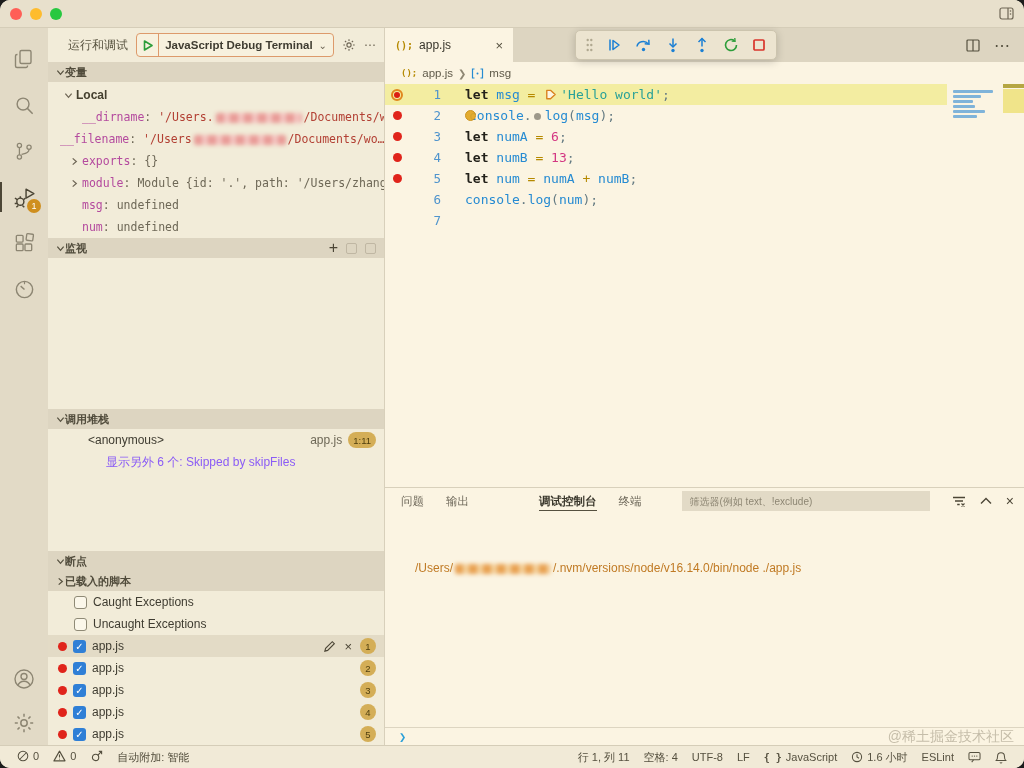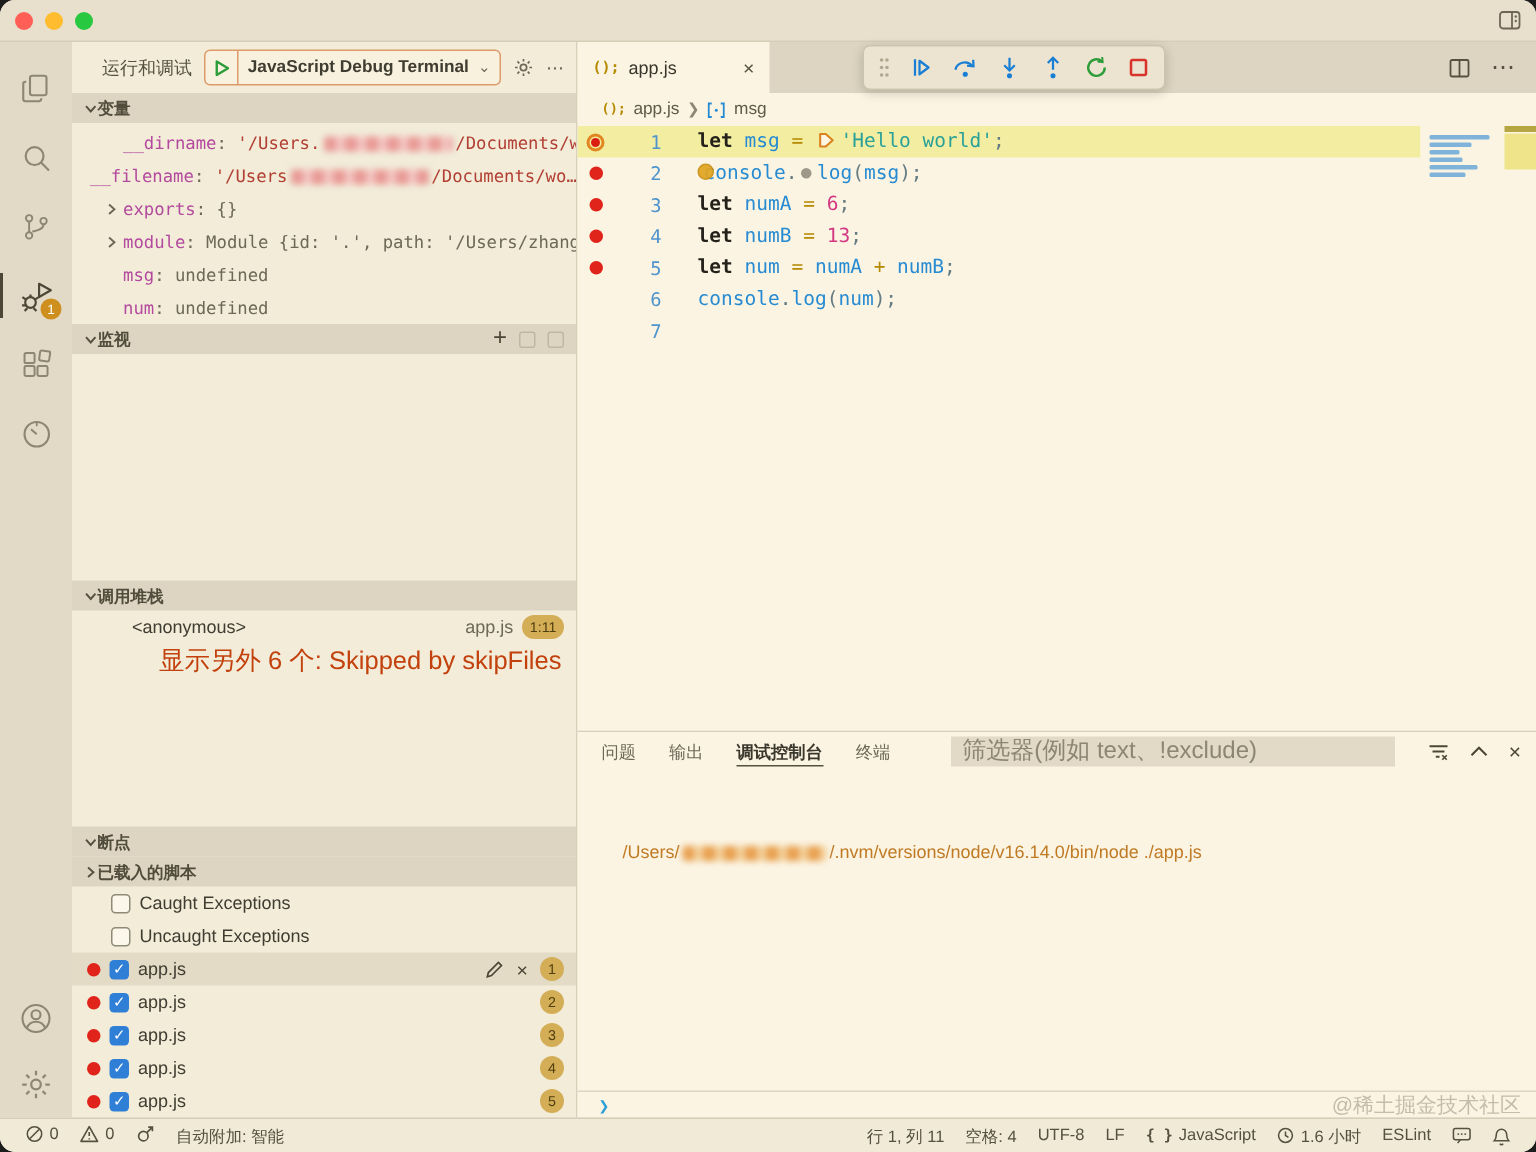--- a/index.html
+++ b/index.html
@@ -53,21 +53,21 @@
   .redact.orange { background:repeating-linear-gradient(90deg,#e8a050 0 8px,#f3cf9a 8px 14px); }
 
   .watch-body { height:151px; flex:none; }
   .cs-body { flex:none; }
   .cs-row { height:22px; display:flex; align-items:center; padding:0 8px 0 18px; gap:5px; cursor:pointer; }
   .cs-session { font-weight:600; color:#3f3c31; white-space:nowrap; overflow:hidden; }
   .paused-badge { margin-left:auto; background:#cfc7b2; color:#55503f; font-size:8.5px; font-weight:600; padding:2px 4px; border-radius:2px; white-space:nowrap; letter-spacing:.2px; }
   .frame-name { padding-left:22px; color:#3f3c31; }
   .frame-right { margin-left:auto; display:flex; align-items:center; gap:6px; color:#6e6857; }
   .gold-badge { background:#d4ae57; color:#51400f; font-size:9.5px; min-width:18px; height:16px; padding:0 5px; border-radius:9px; display:flex; align-items:center; justify-content:center; }
-  .cs-link { color:#c2410c; padding-left:40px; cursor:pointer; font-size:17px; }
+  .cs-link { color:#8b5cf6; padding-left:40px; cursor:pointer; font-size:12px; }
   .sb-fill { flex:1; }
 
   .bp-list { flex:none; }
   .bp-row { height:22px; display:flex; align-items:center; gap:6px; padding:0 8px 0 10px; cursor:pointer; }
   .bp-row.selected { background:#e3dbc6; }
   .bp-dot { width:9px; height:9px; border-radius:50%; background:#e0241b; flex:none; }
   .cb { width:13px; height:13px; border-radius:3px; background:#2f7fd6; color:#fff; font-size:10px; display:flex; align-items:center; justify-content:center; flex:none; }
   .cb.empty2 { background:#fbf7ea; border:1px solid #8f8a76; }
   .bp-file { color:#3f3c31; }
   .bp-acts { margin-left:auto; display:flex; align-items:center; gap:8px; color:#4c4636; }
@@ -110,23 +110,23 @@
   .minimap { width:56px; flex:none; padding-top:4px; }
   .mm-bar { height:3px; margin:2px 6px; background:#7fb3d9; border-radius:1px; }
   .ruler { width:21px; flex:none; position:relative; }
   .ruler .r-olive { position:absolute; top:0; left:0; right:0; height:4px; background:#b5a642; }
   .ruler .r-yellow { position:absolute; top:5px; left:0; right:0; height:24px; background:#f0e48a; }
 
   
   .panel { height:258px; flex:none; background:#fbf4e2; border-top:1px solid #d8d0bb; display:flex; flex-direction:column; }
   .panel-top { height:26px; display:flex; align-items:center; padding:0 10px 0 16px; gap:22px; flex:none; }
   .ptab { font-size:11.5px; color:#6e685a; cursor:pointer; height:100%; display:flex; align-items:center; position:relative; white-space:nowrap; }
-  .ptab.active { color:#3a372c; font-weight:700; }
+  .ptab.active { color:#3a372c; font-weight:700;margin-left:48px; }
   .ptab.active::after { content:""; position:absolute; left:0; right:0; bottom:3px; height:1.5px; background:#55503f; }
-  .pfilter { margin-left:18px; flex:1; max-width:300px; height:20px; background:#e2dac6; border:none; outline:none; font-size:16px; color:#3f3c31; padding:0 8px; }
+  .pfilter { margin-left:18px; flex:1; max-width:300px; height:20px; background:#e2dac6; border:none; outline:none; font-size:10px; color:#3f3c31; padding:0 8px; }
   .pfilter::placeholder { color:#8d8673; }
   .panel-acts { margin-left:auto; display:flex; gap:14px; align-items:center; color:#4c4636; }
   .panel-out { flex:1; font-family:Liberation Sans, sans-serif; font-size:12px; padding:6px 0 0 30px; color:#c07a24; white-space:nowrap;margin-top:41px; }
   .panel-prompt { height:18px; flex:none; border-top:1px solid #ddd5c1; display:flex; align-items:center; padding:0 10px 0 14px; }
   .prompt-chev { color:#2a9fd8; font-weight:700; font-size:12px; font-family:"DejaVu Sans Mono", monospace; }
   .watermark { margin-left:auto; color:#c5bda9; font-size:14px; }
 
   
   .statusbar { height:23px; background:#f1ead7; border-top:1px solid #d5cdb8; display:flex; align-items:center; padding:0 10px; font-size:11px; color:#55503f; flex:none; }
   .st-item { display:flex; align-items:center; gap:4px; padding:0 7px; cursor:pointer; white-space:nowrap; height:100%; }
@@ -239,20 +239,28 @@
 
       <div class="section-h">
         <span class="chev">
             <svg width="9" height="9" viewBox="0 0 10 10" fill="none" stroke="#55503f" stroke-width="1.4">
               <path d="M1.5 3l3.5 4 3.5-4"></path>
             </svg>
           </span>
         <span>变量</span>
       </div>
       <div class="vars" id="vars-list">
+          <div class="var-row" style="padding-left:16px">
+            <span class="tw">
+              <svg width="9" height="9" viewBox="0 0 10 10" fill="none" stroke="#6e6655" stroke-width="1.4">
+                <path d="M1.5 3l3.5 4 3.5-4"></path>
+              </svg>
+            </span>
+            <span class="scope-label">Local</span>
+          </div>
           <div class="var-row" style="padding-left:22px">
             <span class="tw"></span>
             <span class="vname">__dirname</span>
             <span class="vpunct">:&nbsp;</span>
             <span class="vstr">'/Users.<span class="redact pink" style="width:86px"></span>/Documents/wor…</span>
           </div>
           <div class="var-row" style="">
             <span class="tw"></span>
             <span class="vname">__filename</span>
             <span class="vpunct">:&nbsp;</span>

